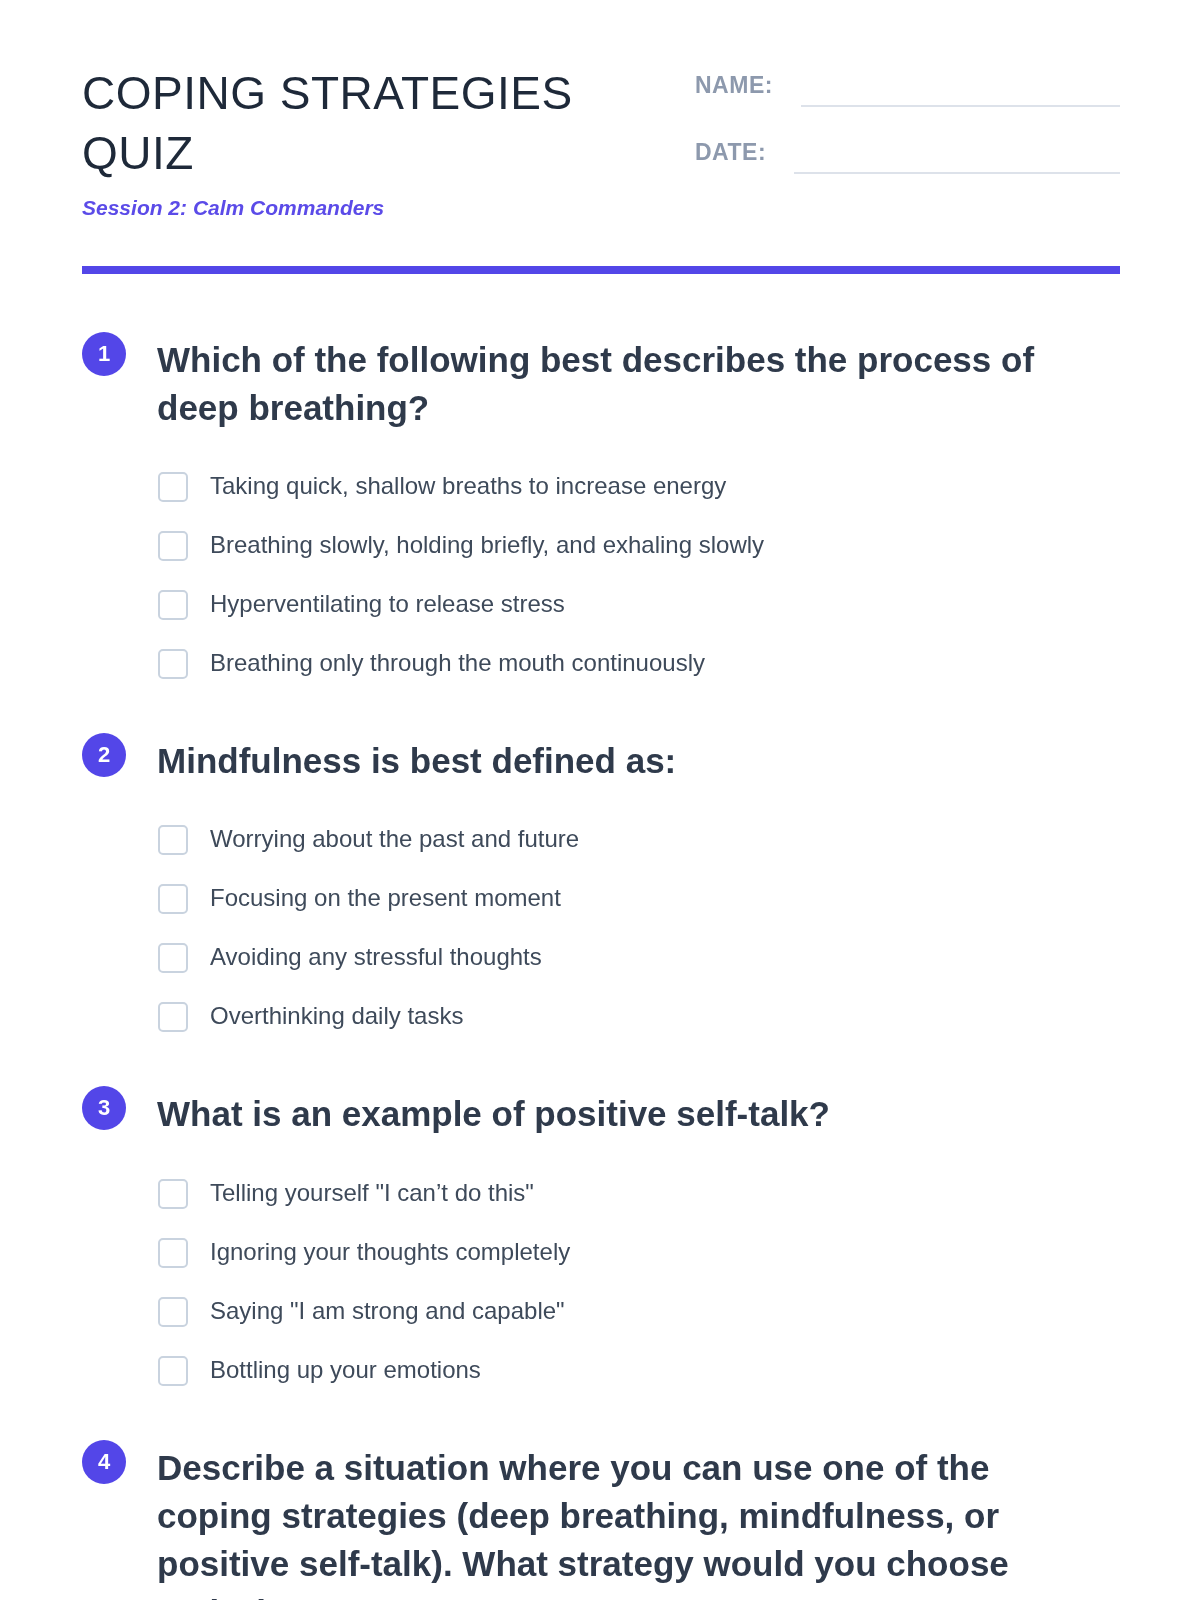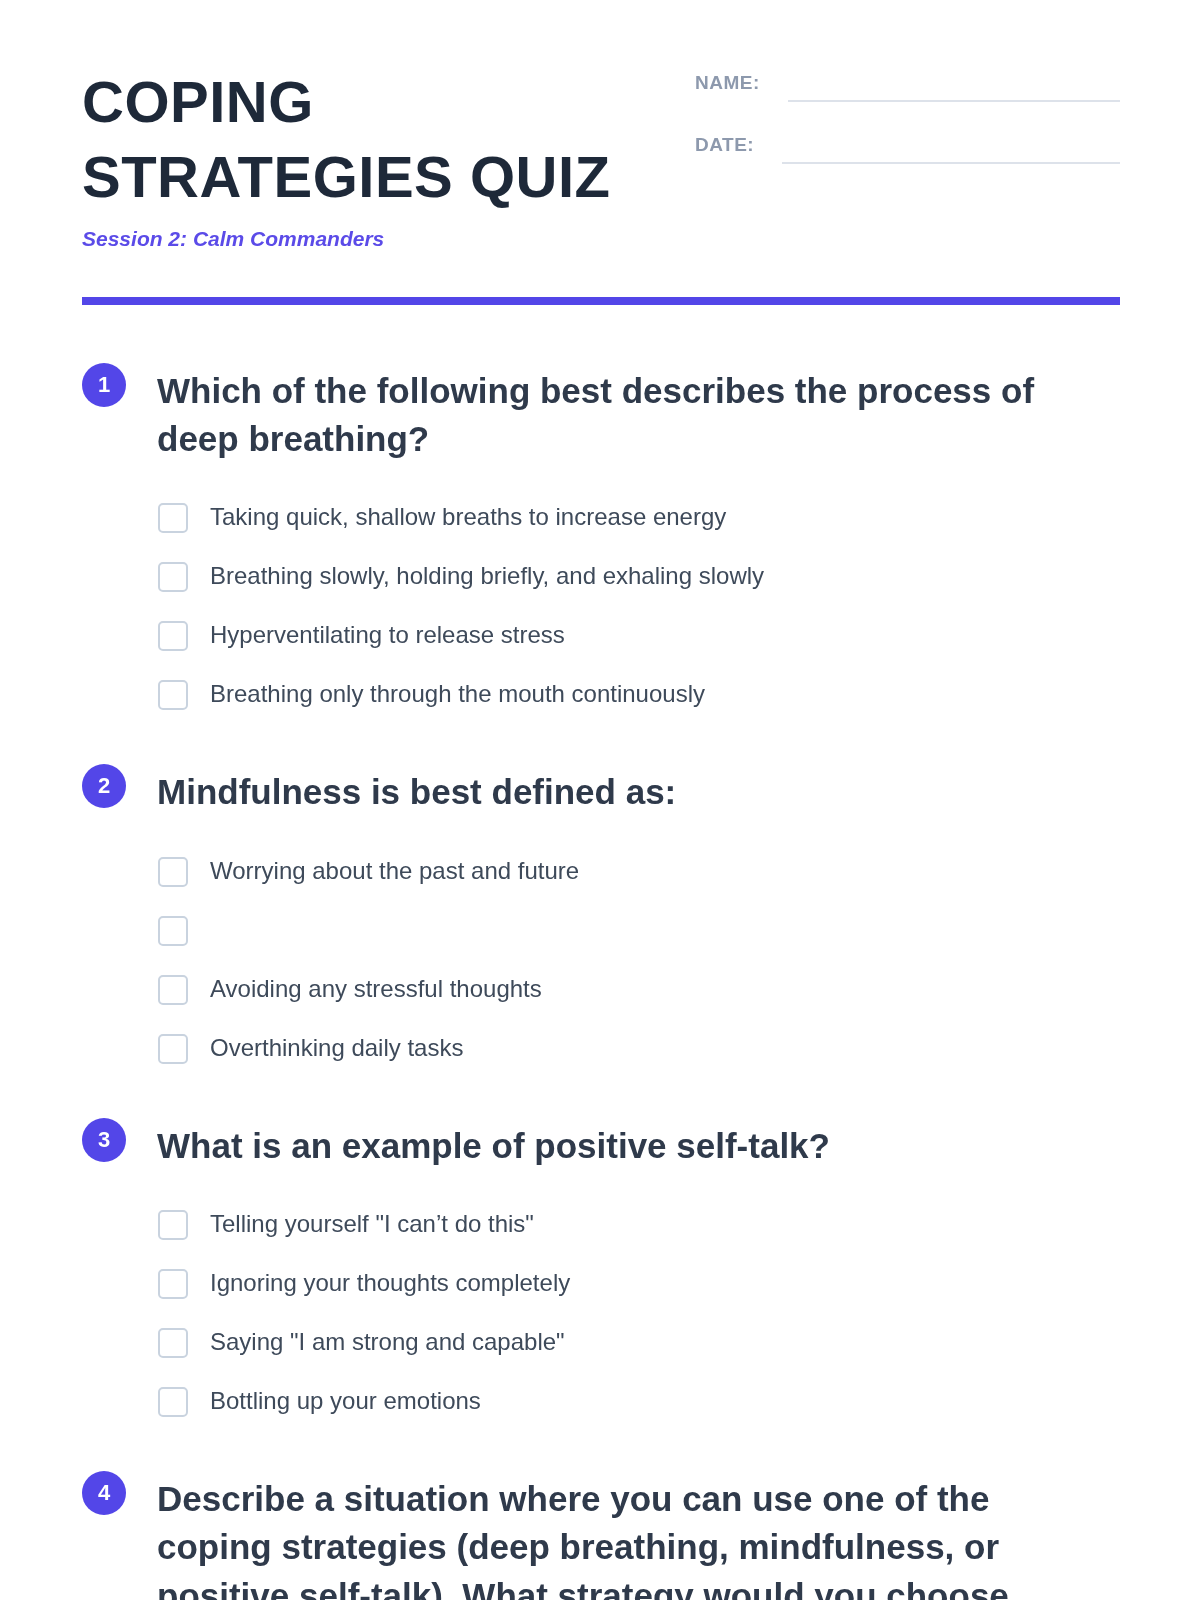--- a/index.html
+++ b/index.html
@@ -18,32 +18,32 @@
     width:1200px;height:1600px;overflow:hidden;
     font-family:"Liberation Sans","DejaVu Sans",sans-serif;
     color:var(--title);
   }
   .page{padding:64px 80px 0 82px;}
 
   
   .header{display:flex;align-items:flex-start;}
   .title-block{width:560px;flex:0 0 auto;}
   .doc-title{
-    font-size:58px;font-weight:700;letter-spacing:.5px;
+    font-size:46px;font-weight:400;letter-spacing:.5px;
     line-height:1.3;color:var(--title);
   }
   .doc-subtitle{
     margin-top:12px;font-size:21px;font-weight:700;font-style:italic;
     color:var(--subtitle);
   }
   .namedate-block{margin-left:auto;width:425px;padding-top:8px;}
   .nd-row{display:flex;align-items:flex-end;}
   .nd-row + .nd-row{margin-top:40px;}
   .nd-label{
-    font-size:19px;font-weight:800;letter-spacing:.5px;
+    font-size:23px;font-weight:800;letter-spacing:.5px;
     color:var(--label);flex:0 0 auto;
   }
   .nd-line{
     flex:1 1 auto;margin-left:28px;height:2px;
     background:var(--line);transform:translateY(8px);
   }
 
   .divider{margin-top:46px;height:8px;background:var(--accent);}
 
   
@@ -128,20 +128,21 @@
       <div class="badge">2</div>
       <div class="q-text">Mindfulness is best defined as:</div>
     </div>
     <div class="options">
           <label class="option">
             <span class="checkbox"></span>
             <span class="option-label">Worrying about the past and future</span>
           </label>
           <label class="option">
             <span class="checkbox"></span>
+            <span class="option-label">Focusing on the present moment</span>
           </label>
           <label class="option">
             <span class="checkbox"></span>
             <span class="option-label">Avoiding any stressful thoughts</span>
           </label>
           <label class="option">
             <span class="checkbox"></span>
             <span class="option-label">Overthinking daily tasks</span>
           </label>
         </div>

